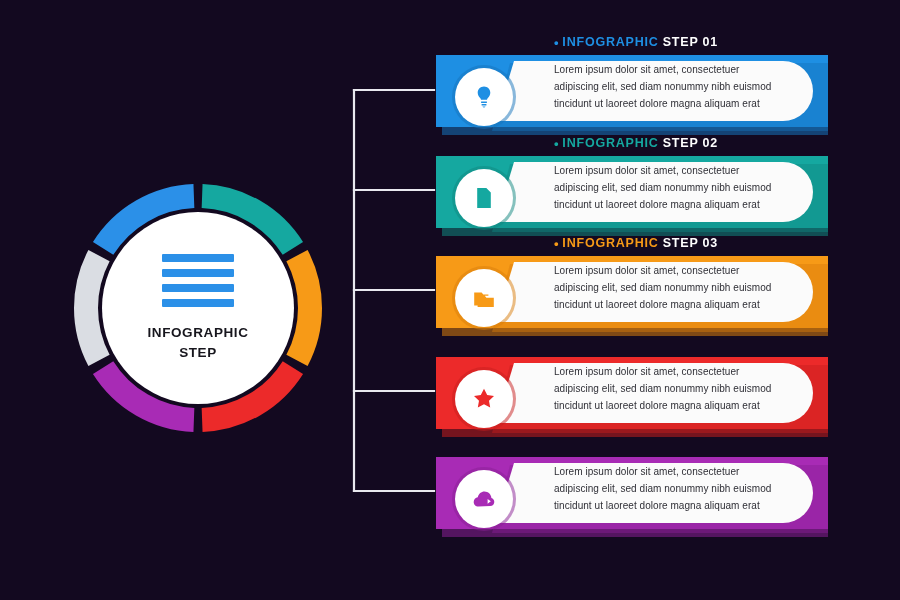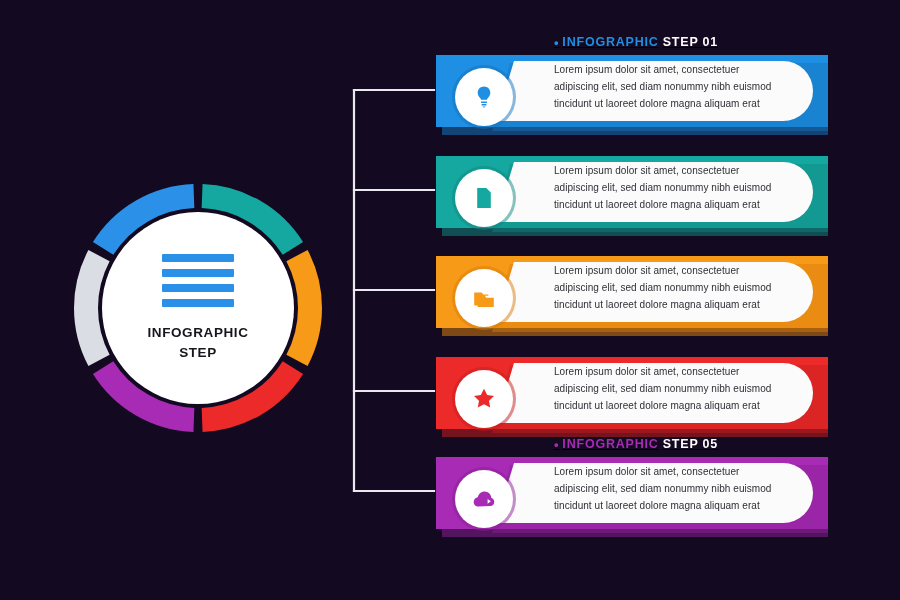--- a/index.html
+++ b/index.html
@@ -77,21 +77,20 @@
   .row-svg { position: absolute; left: 0; top: 0; }
 
   .row-heading {
     position: absolute;
     left: 118px;
     top: -20px;
     font-size: 12.5px;
     font-weight: bold;
     letter-spacing: 0.8px;
     white-space: nowrap;
-    text-decoration: underline;
   }
   .row-heading .dot {
     font-size: 13px;
     vertical-align: middle;
     margin-right: 3px;
   }
   .row-heading .kw { }
   .row-heading .step { color: #ffffff; margin-left: 4px; }
 
   .row-body {
@@ -190,36 +189,38 @@
           <path d="M74 8 L392 8 L392 76 L56 76 Z" fill="#108780" opacity="0.45"></path>
           <path d="M78 6 L347 6 A30 30 0 0 1 347 66 L60 66 Z" fill="#fbfbfb"></path>
           <circle cx="48" cy="42" r="32" fill="#108780" opacity="0.5"></circle>
           <circle cx="48" cy="42" r="29" fill="#ffffff"></circle>
         </svg>
         <div class="icon-holder">
           <svg width="24" height="24" viewBox="0 0 24 24" fill="#15a8a0">
             <path d="M5.2 2h9.1l4.5 4.5V22H5.2z M7.8 8.2h8.4v1.7H7.8z M7.8 11.6h8.4v1.7H7.8z M7.8 15h8.4v1.7H7.8z M7.8 18.3h5.6V20H7.8z"></path>
           </svg>
         </div>
+        <div class="row-heading"><span class="dot" style="color: rgb(21, 168, 160);">•</span><span class="kw" style="color: rgb(21, 168, 160);">INFOGRAPHIC</span><span class="step">STEP 02</span></div>
         <div class="row-body">Lorem ipsum dolor sit amet, consectetuer adipiscing elit, sed diam nonummy nibh euismod tincidunt ut laoreet dolore magna aliquam erat</div>
       </div>
       <div class="row" style="top: 256px;">
         <svg class="row-svg" width="392" height="84" viewBox="0 0 392 84">
           <path d="M6 70 L392 70 L392 80 L6 80 Z" fill="#d97d0c" opacity="0.55"></path>
           <rect x="0" y="0" width="392" height="72" fill="#f79a17"></rect>
           <path d="M74 8 L392 8 L392 76 L56 76 Z" fill="#d97d0c" opacity="0.45"></path>
           <path d="M78 6 L347 6 A30 30 0 0 1 347 66 L60 66 Z" fill="#fbfbfb"></path>
           <circle cx="48" cy="42" r="32" fill="#d97d0c" opacity="0.5"></circle>
           <circle cx="48" cy="42" r="29" fill="#ffffff"></circle>
         </svg>
         <div class="icon-holder">
           <svg width="24" height="24" viewBox="0 0 24 24" fill="#f79a17">
             <path d="M2.2 6.4h7.4l1.7 2.1h5.1v1.2H5.6v9.9H2.2zM5.6 9.7h7.2l1.6 2h7.4v9.2H5.6z"></path>
           </svg>
         </div>
+        <div class="row-heading"><span class="dot" style="color: rgb(247, 154, 23);">•</span><span class="kw" style="color: rgb(247, 154, 23);">INFOGRAPHIC</span><span class="step">STEP 03</span></div>
         <div class="row-body">Lorem ipsum dolor sit amet, consectetuer adipiscing elit, sed diam nonummy nibh euismod tincidunt ut laoreet dolore magna aliquam erat</div>
       </div>
       <div class="row" style="top: 357px;">
         <svg class="row-svg" width="392" height="84" viewBox="0 0 392 84">
           <path d="M6 70 L392 70 L392 80 L6 80 Z" fill="#c71d1d" opacity="0.55"></path>
           <rect x="0" y="0" width="392" height="72" fill="#ec2a2a"></rect>
           <path d="M74 8 L392 8 L392 76 L56 76 Z" fill="#c71d1d" opacity="0.45"></path>
           <path d="M78 6 L347 6 A30 30 0 0 1 347 66 L60 66 Z" fill="#fbfbfb"></path>
           <circle cx="48" cy="42" r="32" fill="#c71d1d" opacity="0.5"></circle>
           <circle cx="48" cy="42" r="29" fill="#ffffff"></circle>
@@ -239,18 +240,17 @@
           <path d="M78 6 L347 6 A30 30 0 0 1 347 66 L60 66 Z" fill="#fbfbfb"></path>
           <circle cx="48" cy="42" r="32" fill="#8a1f96" opacity="0.5"></circle>
           <circle cx="48" cy="42" r="29" fill="#ffffff"></circle>
         </svg>
         <div class="icon-holder">
           <svg width="24" height="24" viewBox="0 0 24 24" fill="#a82bb5">
             <path d="M6.4 19.6c-2.6 0-4.7-2.1-4.7-4.7 0-2.4 1.8-4.4 4.1-4.7C6.5 7 9.2 4.6 12.5 4.6c3.6 0 6.6 2.8 6.9 6.4 1.7.5 2.9 2 2.9 3.9 0 2.3-1.8 4.1-4.1 4.1zM11.3 13.1h5.4v2.2h-5.4z"></path>
             <path d="M15.6 11.9l3.2 2.4-3.2 2.4z" fill="#ffffff"></path>
           </svg>
         </div>
-        <div class="row-heading"><span class="dot" style="color: rgb(168, 43, 181);">•</span><span class="kw" style="color: rgb(168, 43, 181);">INFOGRAPHIC</span><span class="step">STEP 05</span></div>
         <div class="row-body">Lorem ipsum dolor sit amet, consectetuer adipiscing elit, sed diam nonummy nibh euismod tincidunt ut laoreet dolore magna aliquam erat</div>
       </div>
     </div>
 
 </div>
 
 </body></html>

